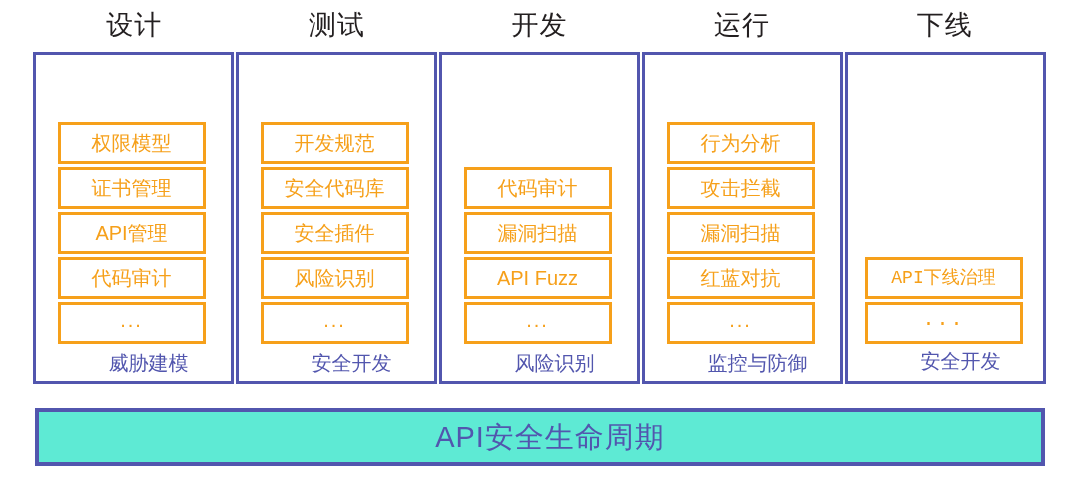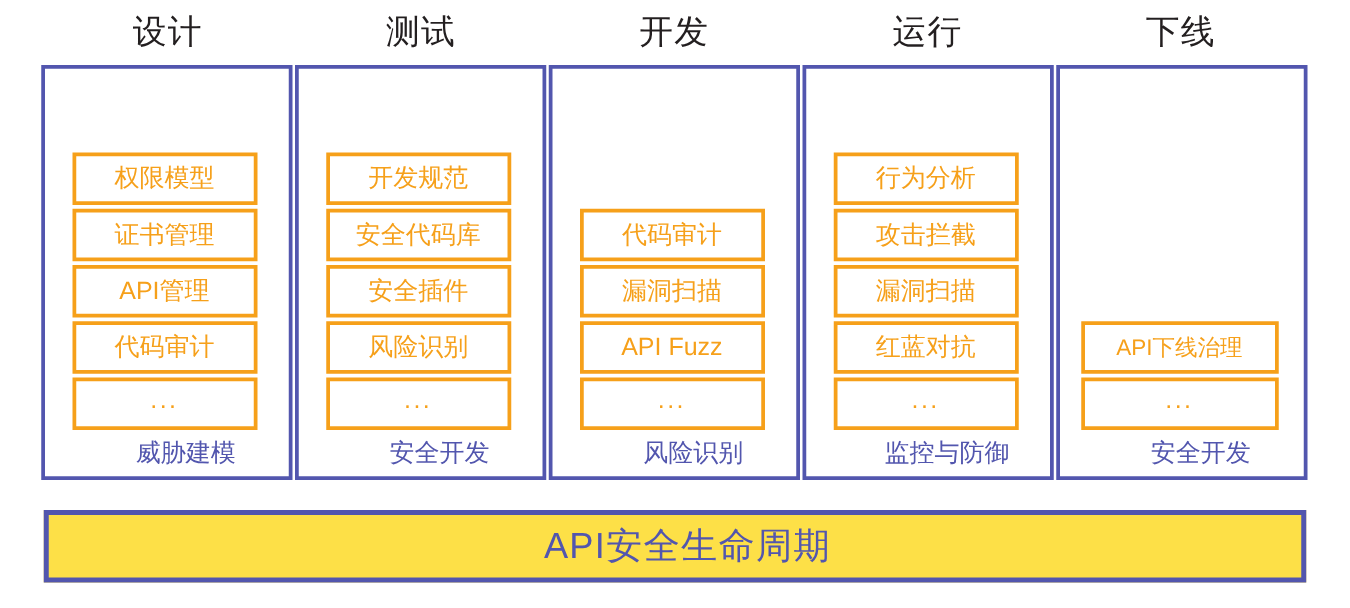--- a/index.html
+++ b/index.html
@@ -60,20 +60,21 @@
     background: #ffffff;
     margin-right: 2px;
     display: flex;
     flex-direction: column;
     justify-content: flex-end;
     align-items: center;
     padding: 0 4px 4px 0;
   }
   .phase-column:last-child {
     margin-right: 0;
+    font-family: Liberation Mono, monospace;
   }
 
   .items-stack {
     width: 100%;
     display: flex;
     flex-direction: column;
     align-items: center;
   }
 
   .item-box {
@@ -114,21 +115,21 @@
 
   
   .lifecycle-banner {
     position: absolute;
     left: 35px;
     top: 408px;
     width: 1010px;
     height: 58px;
     box-sizing: border-box;
     border: 4px solid #5256ae;
-    background: #fde047;
+    background: #5eead4;
     display: flex;
     align-items: center;
     justify-content: center;
     padding-left: 20px;
   }
   .lifecycle-banner-text {
     font-size: 29px;
     line-height: 1;
     color: #5256ae;
     letter-spacing: 1px;

